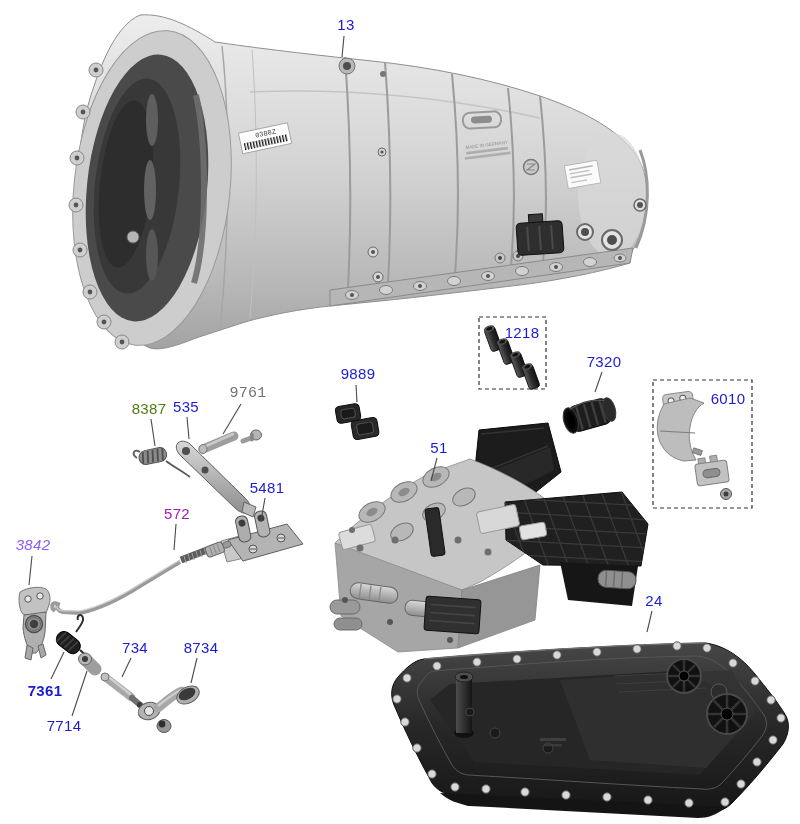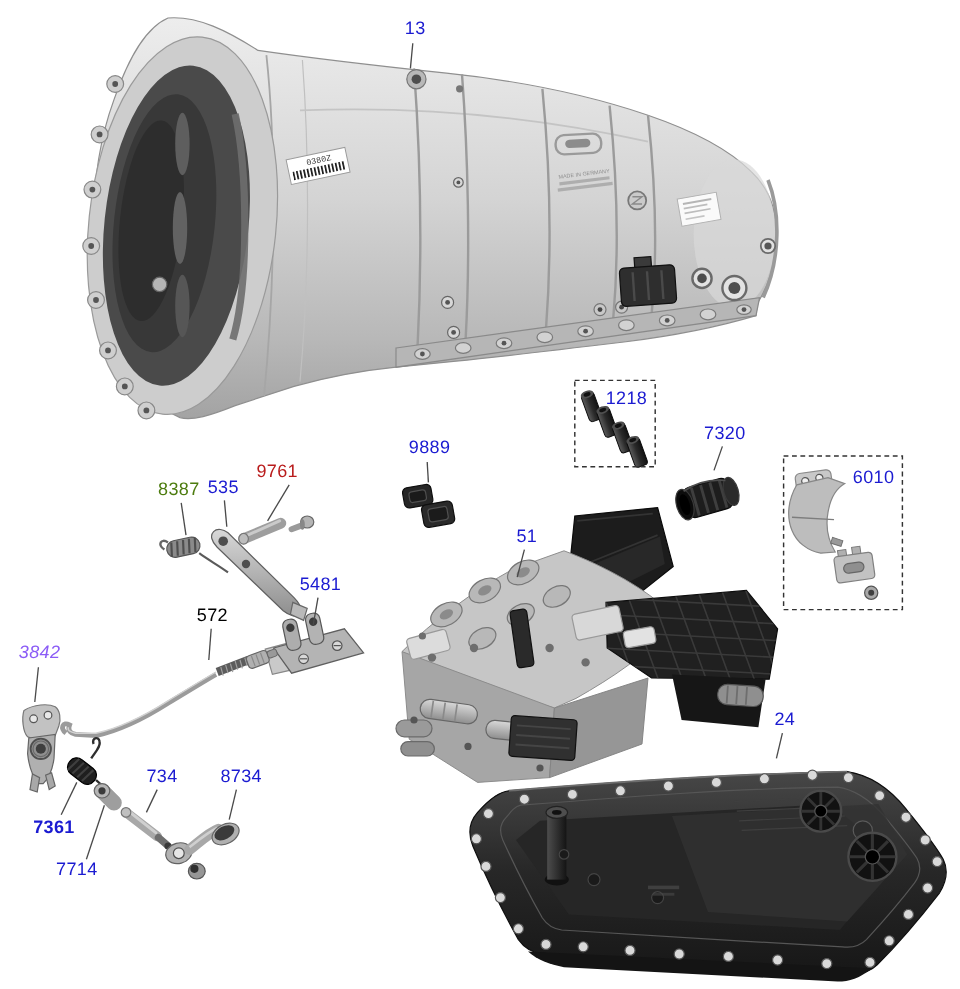--- a/index.html
+++ b/index.html
@@ -516,23 +516,23 @@
     </svg>
 
 <div id="labels">
       <div class="part-label" style="left: 346px; top: 24px; color: rgb(27, 27, 209);">13</div>
       <div class="part-label" style="left: 522px; top: 332px; color: rgb(27, 27, 209);">1218</div>
       <div class="part-label" style="left: 358px; top: 373px; color: rgb(27, 27, 209);">9889</div>
       <div class="part-label" style="left: 604px; top: 361px; color: rgb(27, 27, 209);">7320</div>
       <div class="part-label" style="left: 728px; top: 398px; color: rgb(27, 27, 209);">6010</div>
       <div class="part-label" style="left: 149px; top: 408px; color: #4d7c0f; text-align: center;">8387</div>
       <div class="part-label" style="left: 186px; top: 406px; color: rgb(27, 27, 209);">535</div>
-      <div class="part-label" style="left: 231px; top: 393px; color: #b91c1c;">9761</div>
+      <div class="part-label" style="left: 248px; top: 393px; color: #737373; font-family: Liberation Mono, monospace;">9761</div>
       <div class="part-label" style="left: 267px; top: 487px; color: rgb(27, 27, 209);">5481</div>
-      <div class="part-label" style="left: 177px; top: 513px; color: #000000;">572</div>
+      <div class="part-label" style="left: 177px; top: 513px; color: #a21caf;">572</div>
       <div class="part-label" style="left: 439px; top: 447px; color: rgb(27, 27, 209);">51</div>
       <div class="part-label" style="left: 33px; top: 544px; color: #8b5cf6; font-style: italic;">3842</div>
       <div class="part-label" style="left: 45px; top: 690px; color: rgb(27, 27, 209); font-weight: bold;">7361</div>
       <div class="part-label" style="left: 64px; top: 725px; color: rgb(27, 27, 209);">7714</div>
       <div class="part-label" style="left: 135px; top: 647px; color: rgb(27, 27, 209);">734</div>
       <div class="part-label" style="left: 201px; top: 647px; color: rgb(27, 27, 209); text-align: right;">8734</div>
       <div class="part-label" style="left: 654px; top: 600px; color: rgb(27, 27, 209);">24</div>
     </div>
 </div>
 

